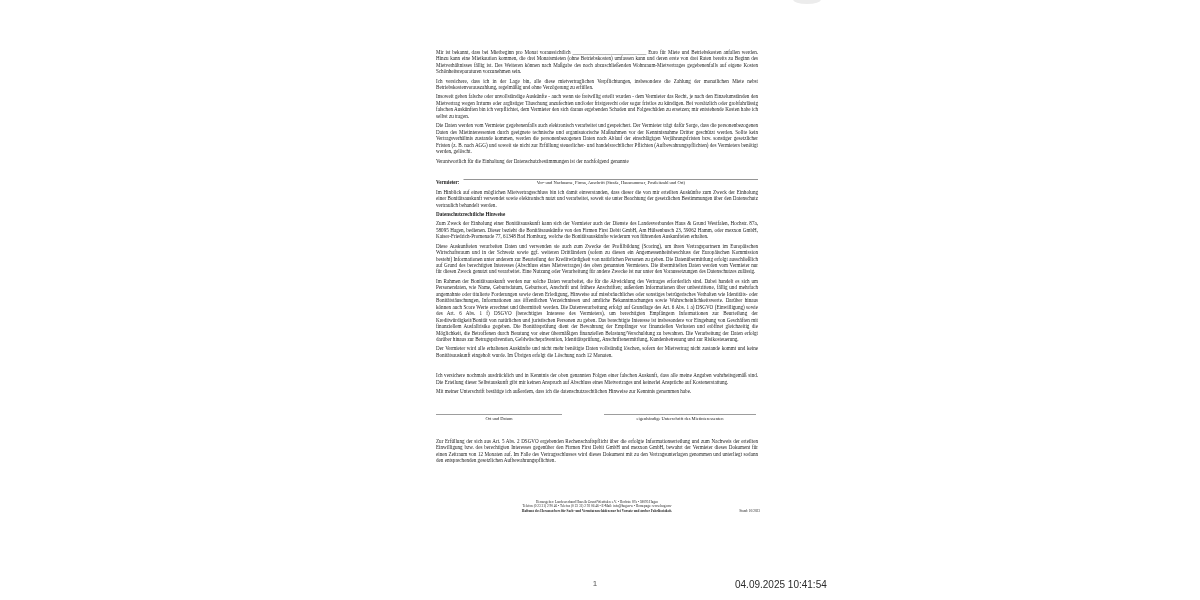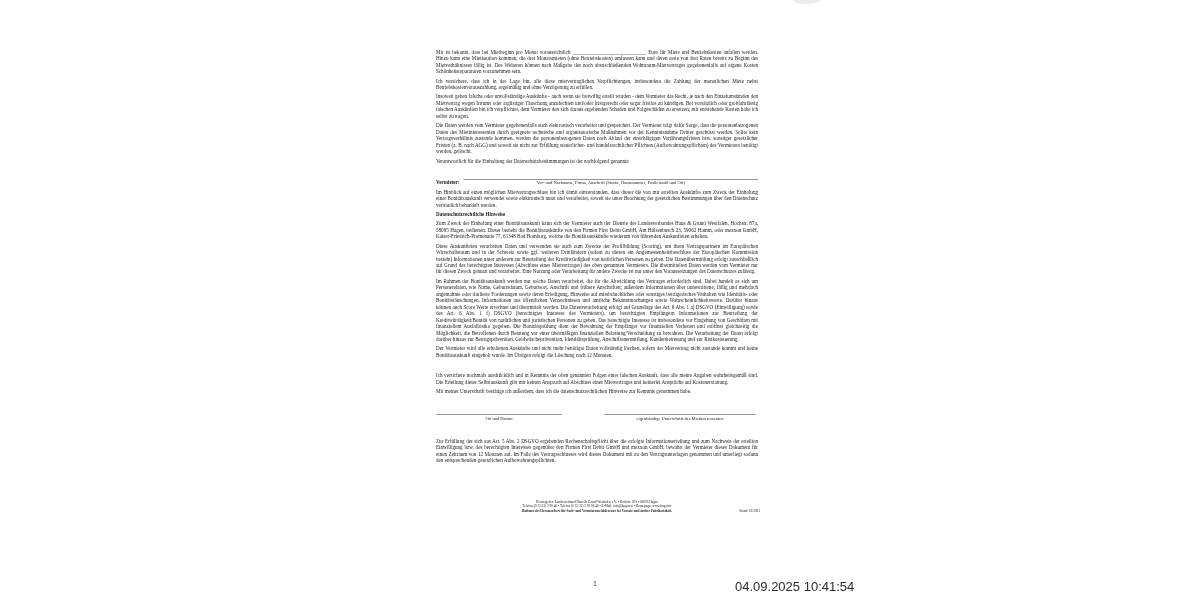--- a/index.html
+++ b/index.html
@@ -96,21 +96,21 @@
     text-align: center;
     font-family: "Liberation Sans", sans-serif;
     font-size: 8px;
     color: #555555;
   }
   .viewer-timestamp {
     position: absolute;
     left: 735px;
     top: 579px;
     font-family: "Liberation Sans", sans-serif;
-    font-size: 13px;
+    font-size: 10px;
     color: #2b2b2b;
   }
   .top-artifact {
     position: absolute;
     left: 793px;
     top: -5px;
     width: 28px;
     height: 9px;
     border-radius: 50%;
     background: #ececec;

